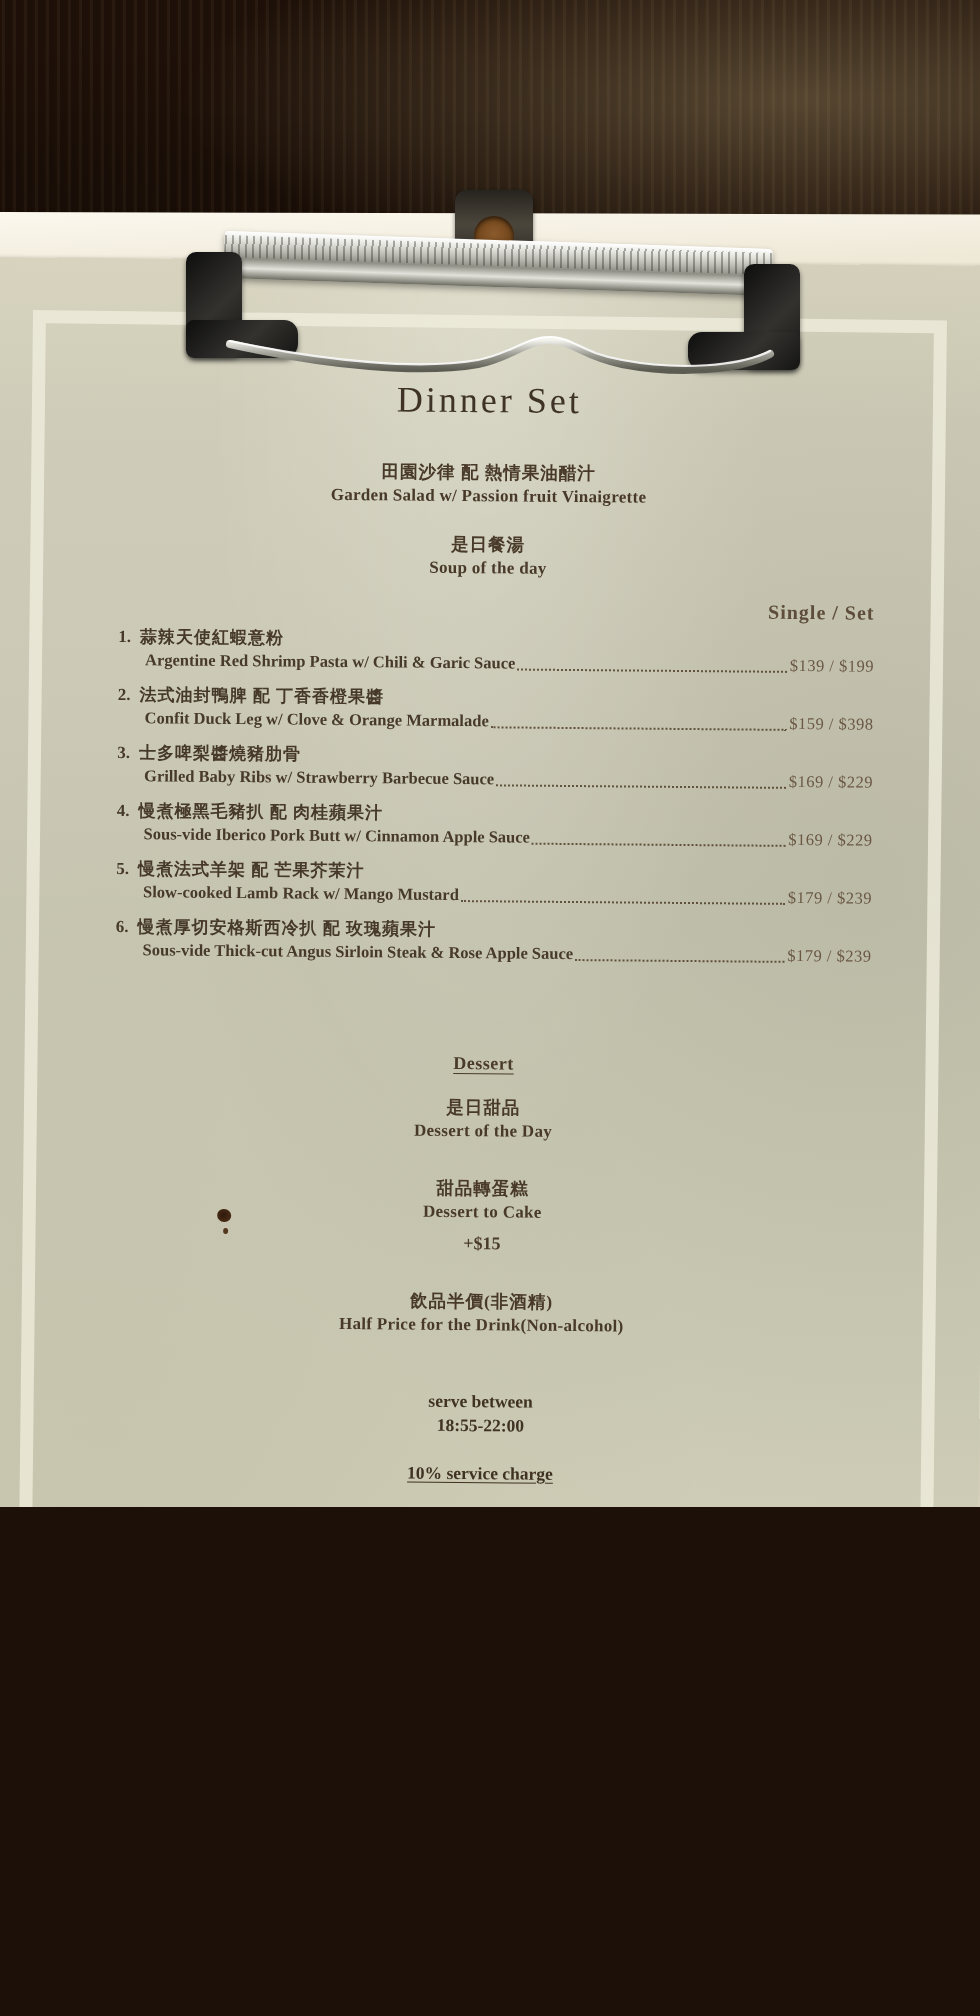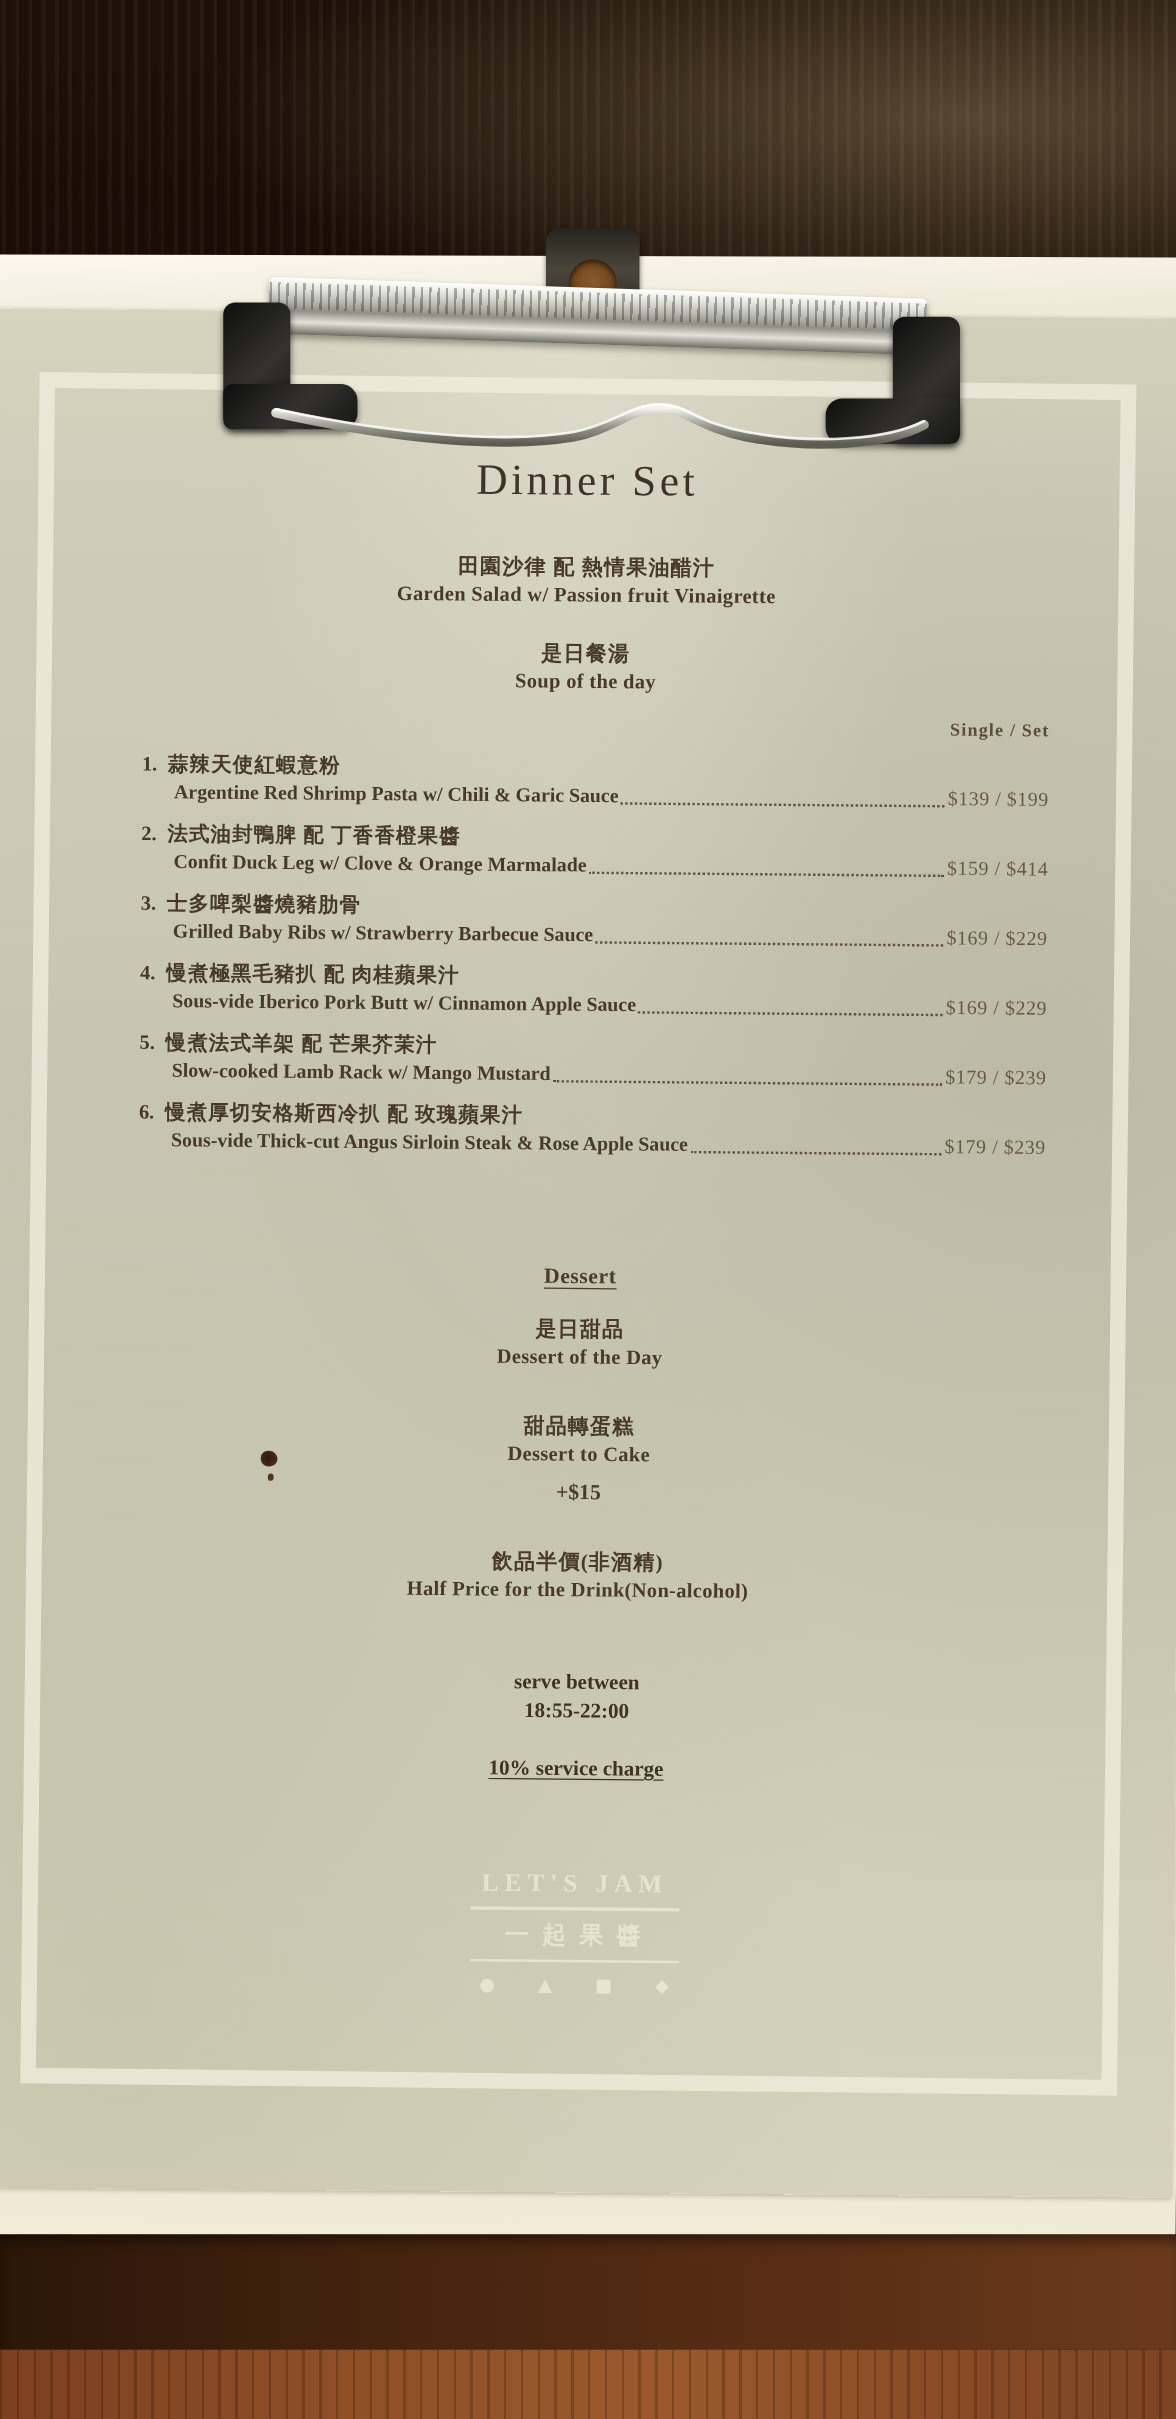--- a/index.html
+++ b/index.html
@@ -1,18 +1,18 @@
 <!DOCTYPE html>
 <html><head>
 <meta charset="utf-8">
 <style>
   html,body{margin:0;padding:0;}
   body{width:980px;height:2016px;overflow:hidden;background:#1d1008;
        font-family:"Liberation Serif","DejaVu Serif",serif;}
-  #screen{position:relative;width:980px;height:2016px;overflow:hidden;}
+  #screen{position:relative;width:980px;height:1507px;overflow:hidden;}
 
   
   .wood-top{position:absolute;left:0;top:0;width:980px;height:330px;z-index:0;
     background:linear-gradient(90deg,
       #a5702f 0px,#a5702f 60px,#7a4a1c 62px,#b98043 66px,#c08a4b 150px,#b57c3f 223px,
       #6e3f16 226px,#975f28 236px,#8f5a26 330px,#6e3f16 334px,#bf8a4d 342px,#c austin 0,#bf8a4d 470px,
       #54300f 480px,#7c4a1e 500px,#6e4019 600px,#5a3312 612px,#a87138 622px,#a16a33 755px,
       #7a4a1c 762px,#c08d52 770px,#c6945a 900px,#b98346 980px);}
   .wood-top .grain{position:absolute;inset:0;
     background:repeating-linear-gradient(90deg,rgba(60,30,5,.10) 0 2px,rgba(255,220,160,.05) 2px 5px,transparent 5px 11px);}
@@ -52,21 +52,21 @@
 
   
   .centered{position:absolute;left:0;width:100%;text-align:center;}
   .menu-title{top:118px;font-size:36px;letter-spacing:3px;color:#3e3326;}
   .dual-line{line-height:23px;font-weight:bold;color:#483929;}
   .cjk{letter-spacing:1px;font-size:17.5px;}
   .eng{font-size:17px;letter-spacing:.3px;}
   .starter-block{top:200px;}
   .soup-block{top:272px;}
 
-  .price-header{position:absolute;top:337px;right:112px;font-size:15px;
+  .price-header{position:absolute;top:337px;right:112px;font-size:20px;
     font-weight:bold;color:#5d4d3a;letter-spacing:1px;}
 
   .items-block{position:absolute;top:368px;left:130px;width:756px;}
   .menu-item{margin-bottom:13px;}
   .cn-line{font-size:17px;line-height:21px;font-weight:bold;color:#46392a;letter-spacing:1px;}
   .cn-line .num{margin-right:9px;letter-spacing:0;}
   .en-line{display:flex;align-items:flex-end;padding-left:27px;margin-top:2px;
     font-size:16.5px;line-height:22px;font-weight:bold;color:#483a2b;}
   .leader{flex:1;min-width:26px;border-bottom:2.6px dotted rgba(80,62,40,.85);
     margin:0 3px 4px 2px;}
@@ -173,21 +173,21 @@
           </div>
         </div>
 
         <div class="menu-item">
           <div class="cn-line">
             <span class="num">2.</span><span>法式油封鴨脾 配 丁香香橙果醬</span>
           </div>
           <div class="en-line">
             <span>Confit Duck Leg w/ Clove &amp; Orange Marmalade</span>
             <span class="leader"></span>
-            <span class="price">$159 / $414</span>
+            <span class="price">$159 / $398</span>
           </div>
         </div>
 
         <div class="menu-item">
           <div class="cn-line">
             <span class="num">3.</span><span>士多啤梨醬燒豬肋骨</span>
           </div>
           <div class="en-line">
             <span>Grilled Baby Ribs w/ Strawberry Barbecue Sauce</span>
             <span class="leader"></span>

